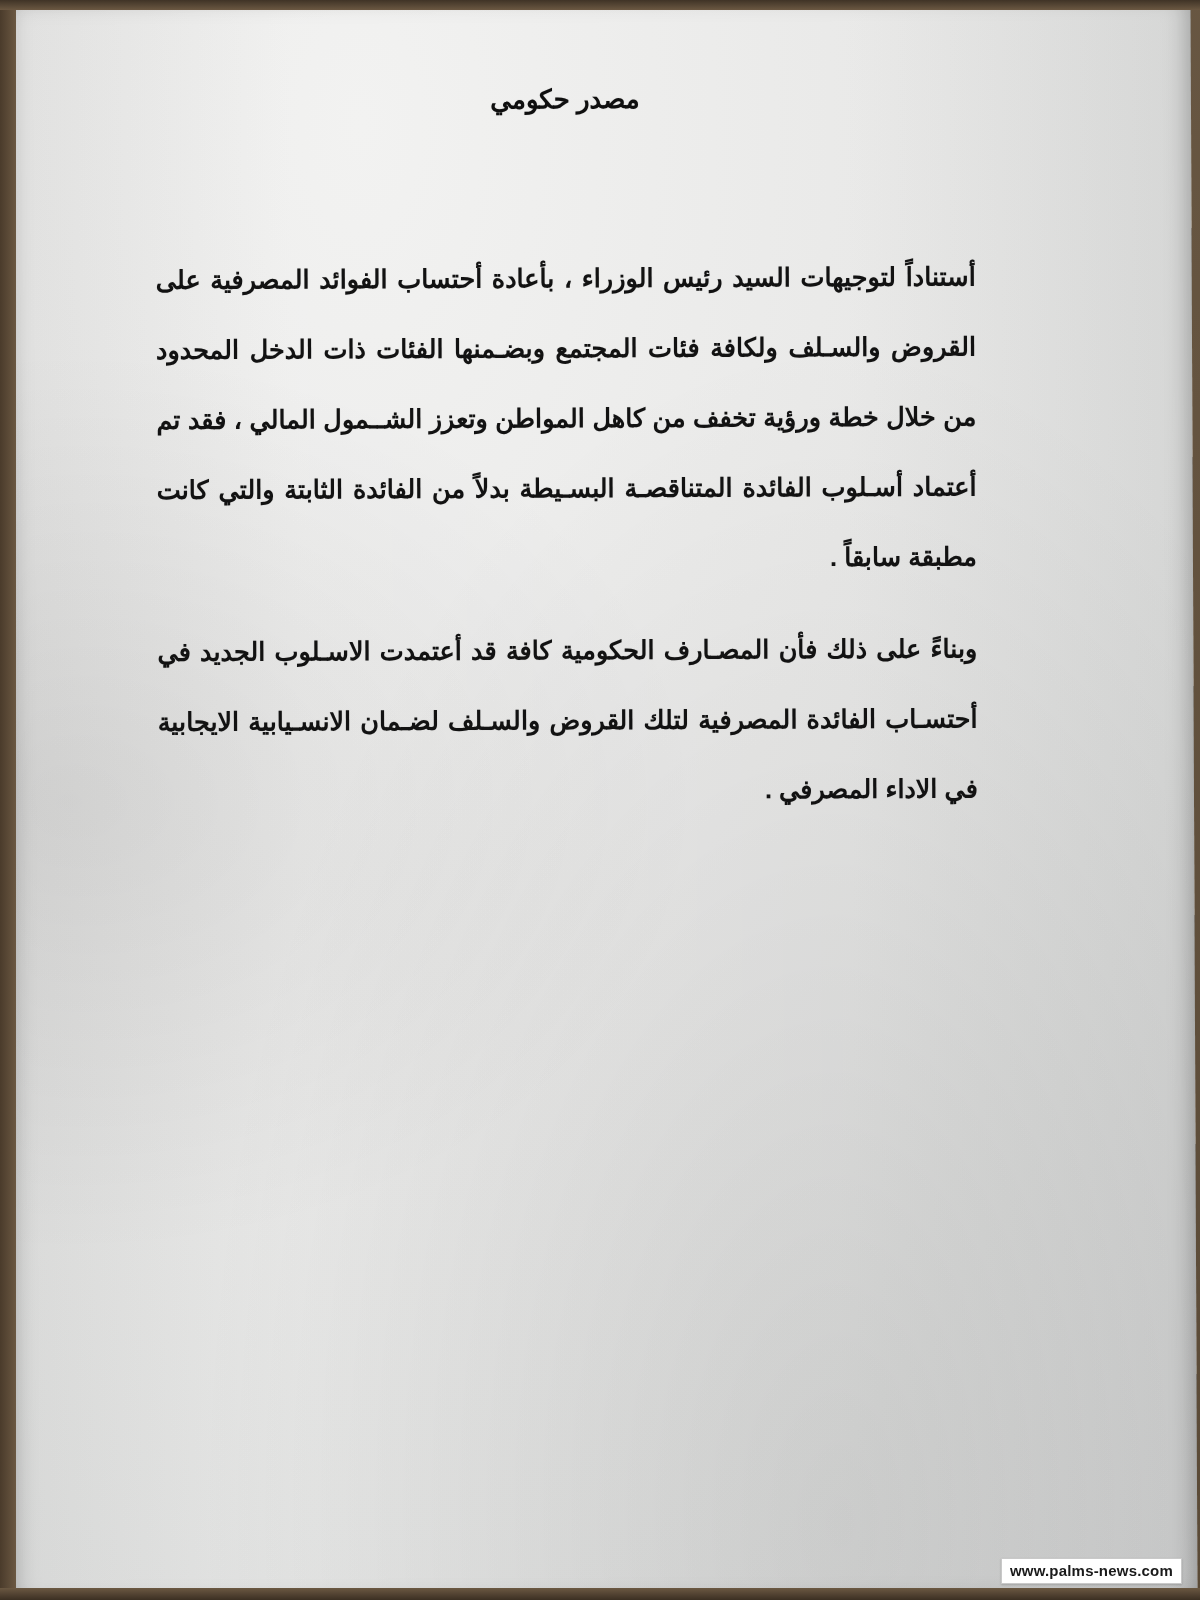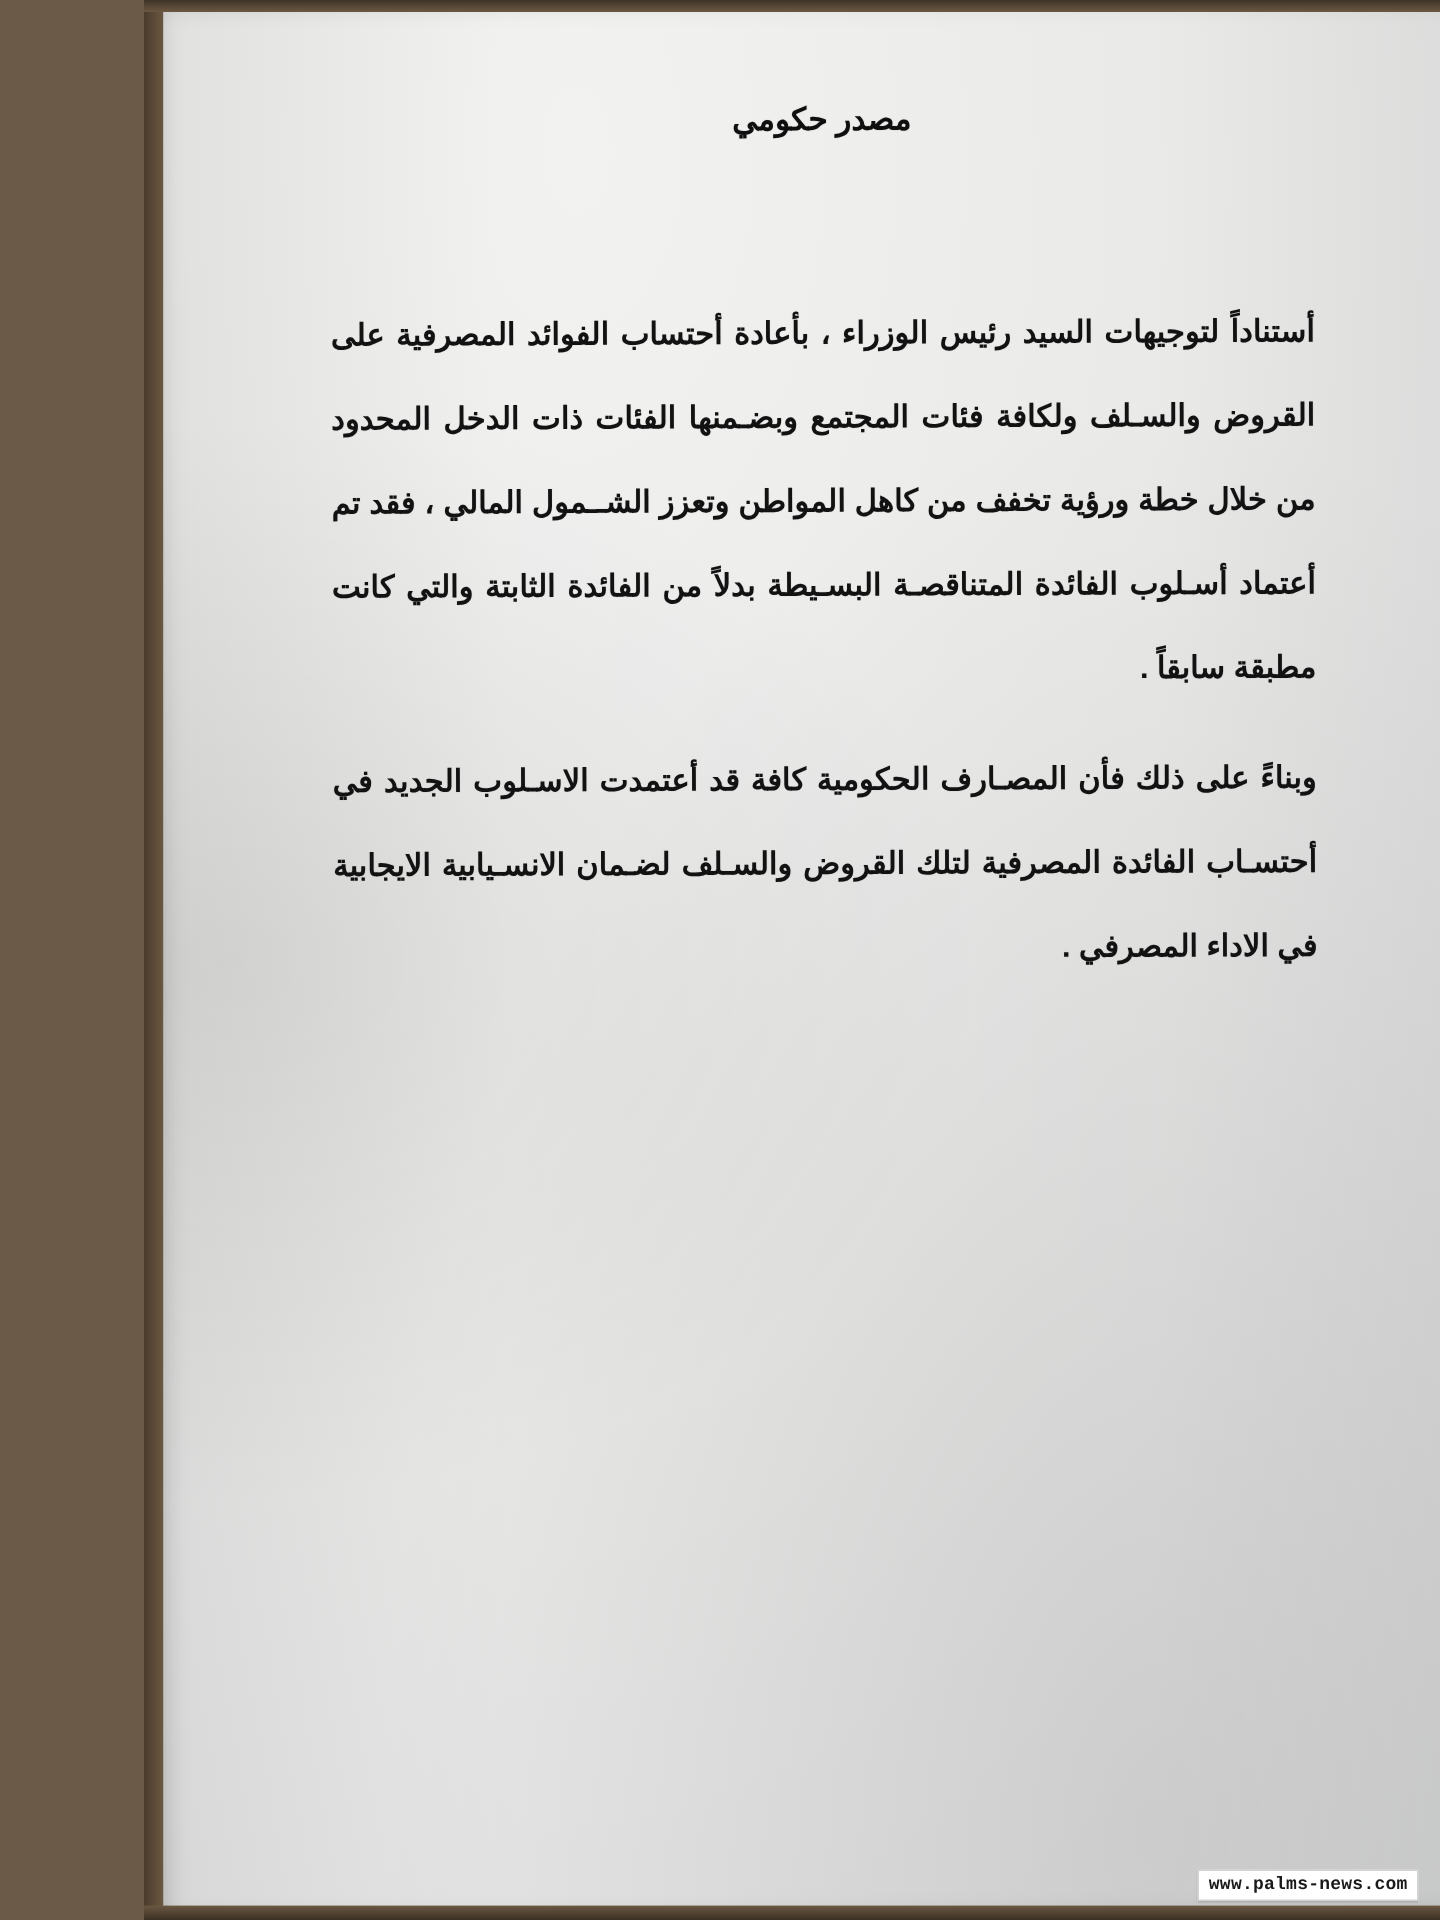--- a/index.html
+++ b/index.html
@@ -10,21 +10,21 @@
     width: 1200px;
     height: 1600px;
     overflow: hidden;
     background: #6b5a47;
     font-family: "Liberation Sans", sans-serif;
   }
 
   
   #photo {
     position: relative;
-    width: 1080px;
+    width: 1200px;
     height: 1600px;
     background:
       linear-gradient(115deg, #5e4c38 0%, #7a6751 18%, #6f5d48 40%, #5a4a37 100%);
     overflow: hidden;
   }
 
   
   #paper {
     position: absolute;
     left: 8px;
@@ -111,21 +111,21 @@
   }
 
   
   #watermark {
     position: absolute;
     right: 18px;
     bottom: 16px;
     background: #ffffff;
     border: 1px solid #c9c9c9;
     padding: 3px 8px 4px 8px;
-    font-family: Liberation Mono, monospace;
+    font-family: Liberation Sans, sans-serif;
     font-size: 15px;
     font-weight: bold;
     color: #1a1a1a;
     letter-spacing: 0.2px;
     direction: ltr;
     box-shadow: 0 1px 2px rgba(0,0,0,0.18);
   }
 </style>
 </head>
 <body>

